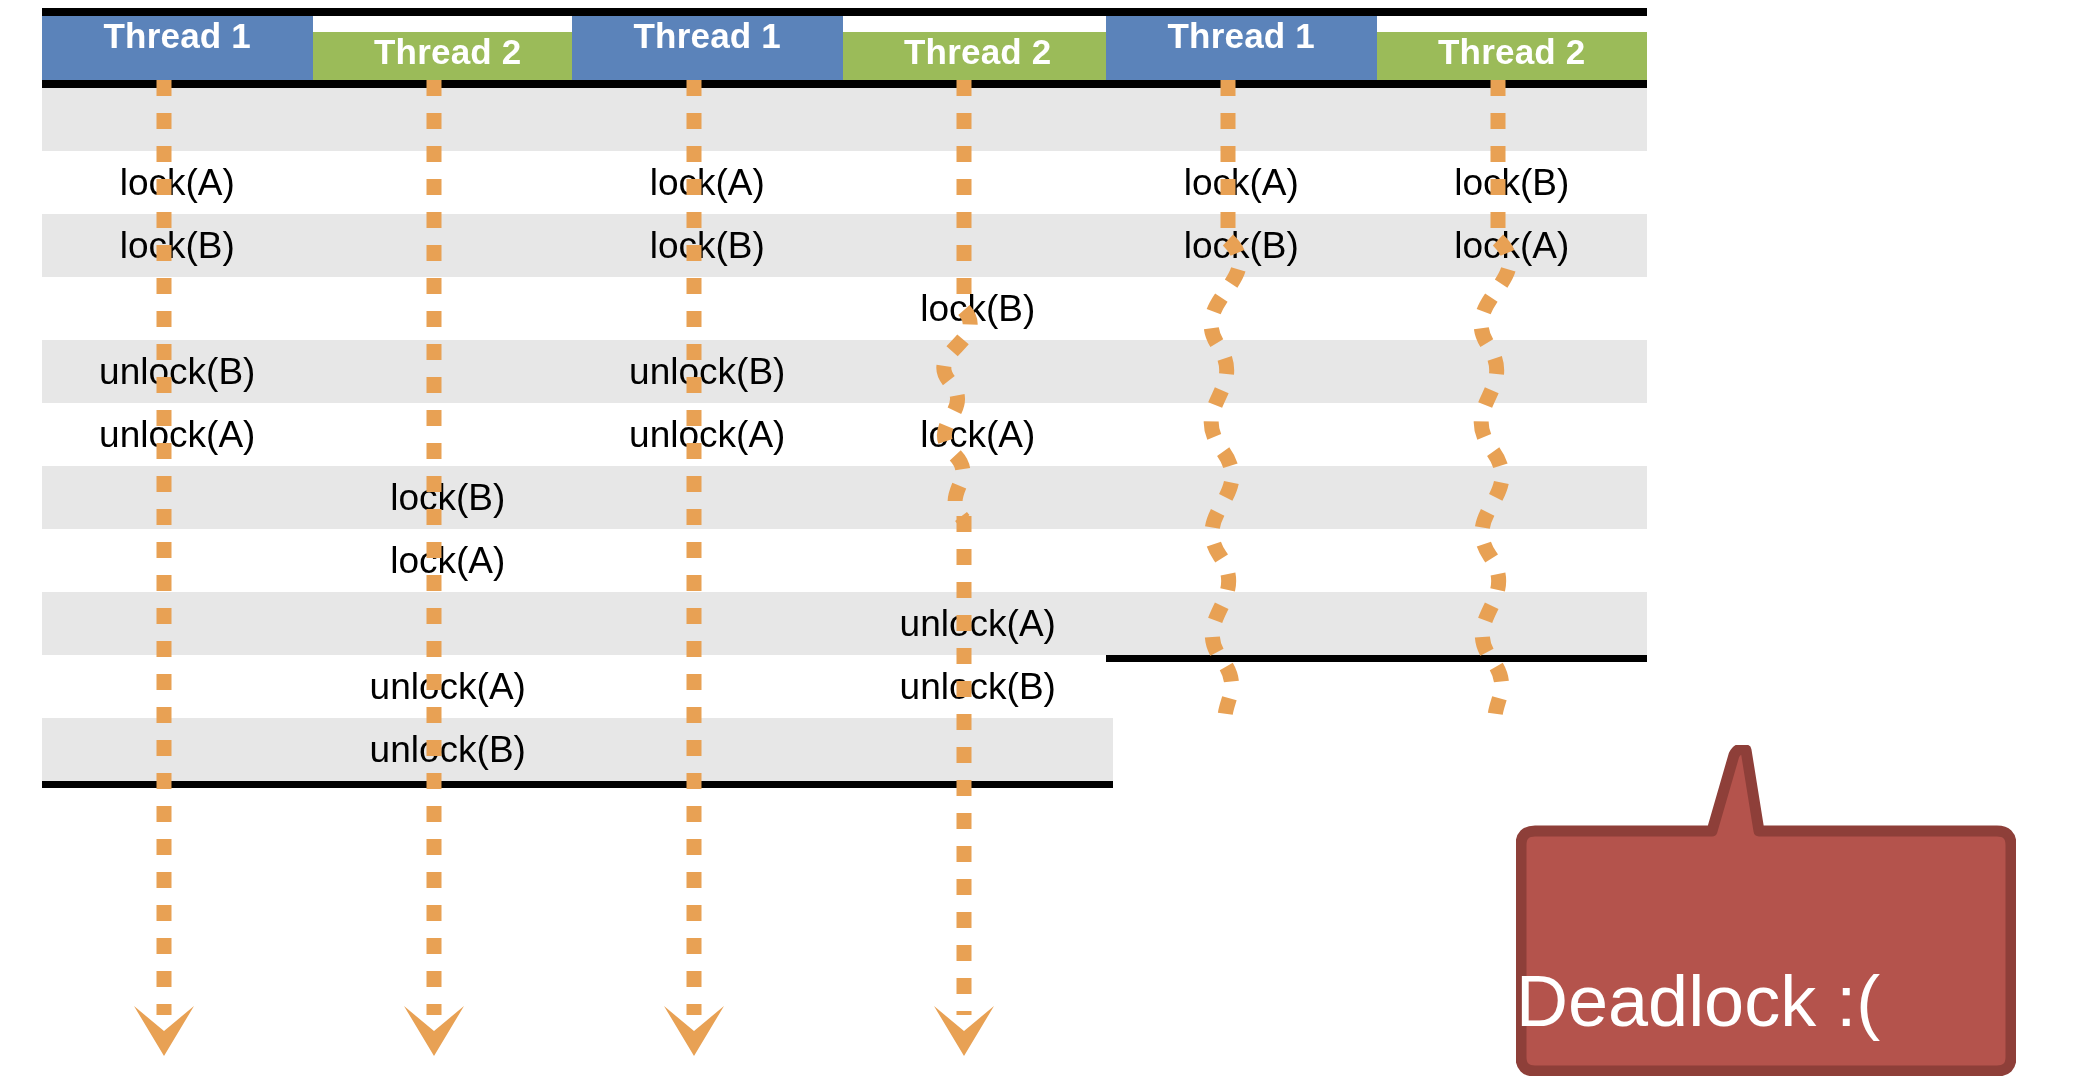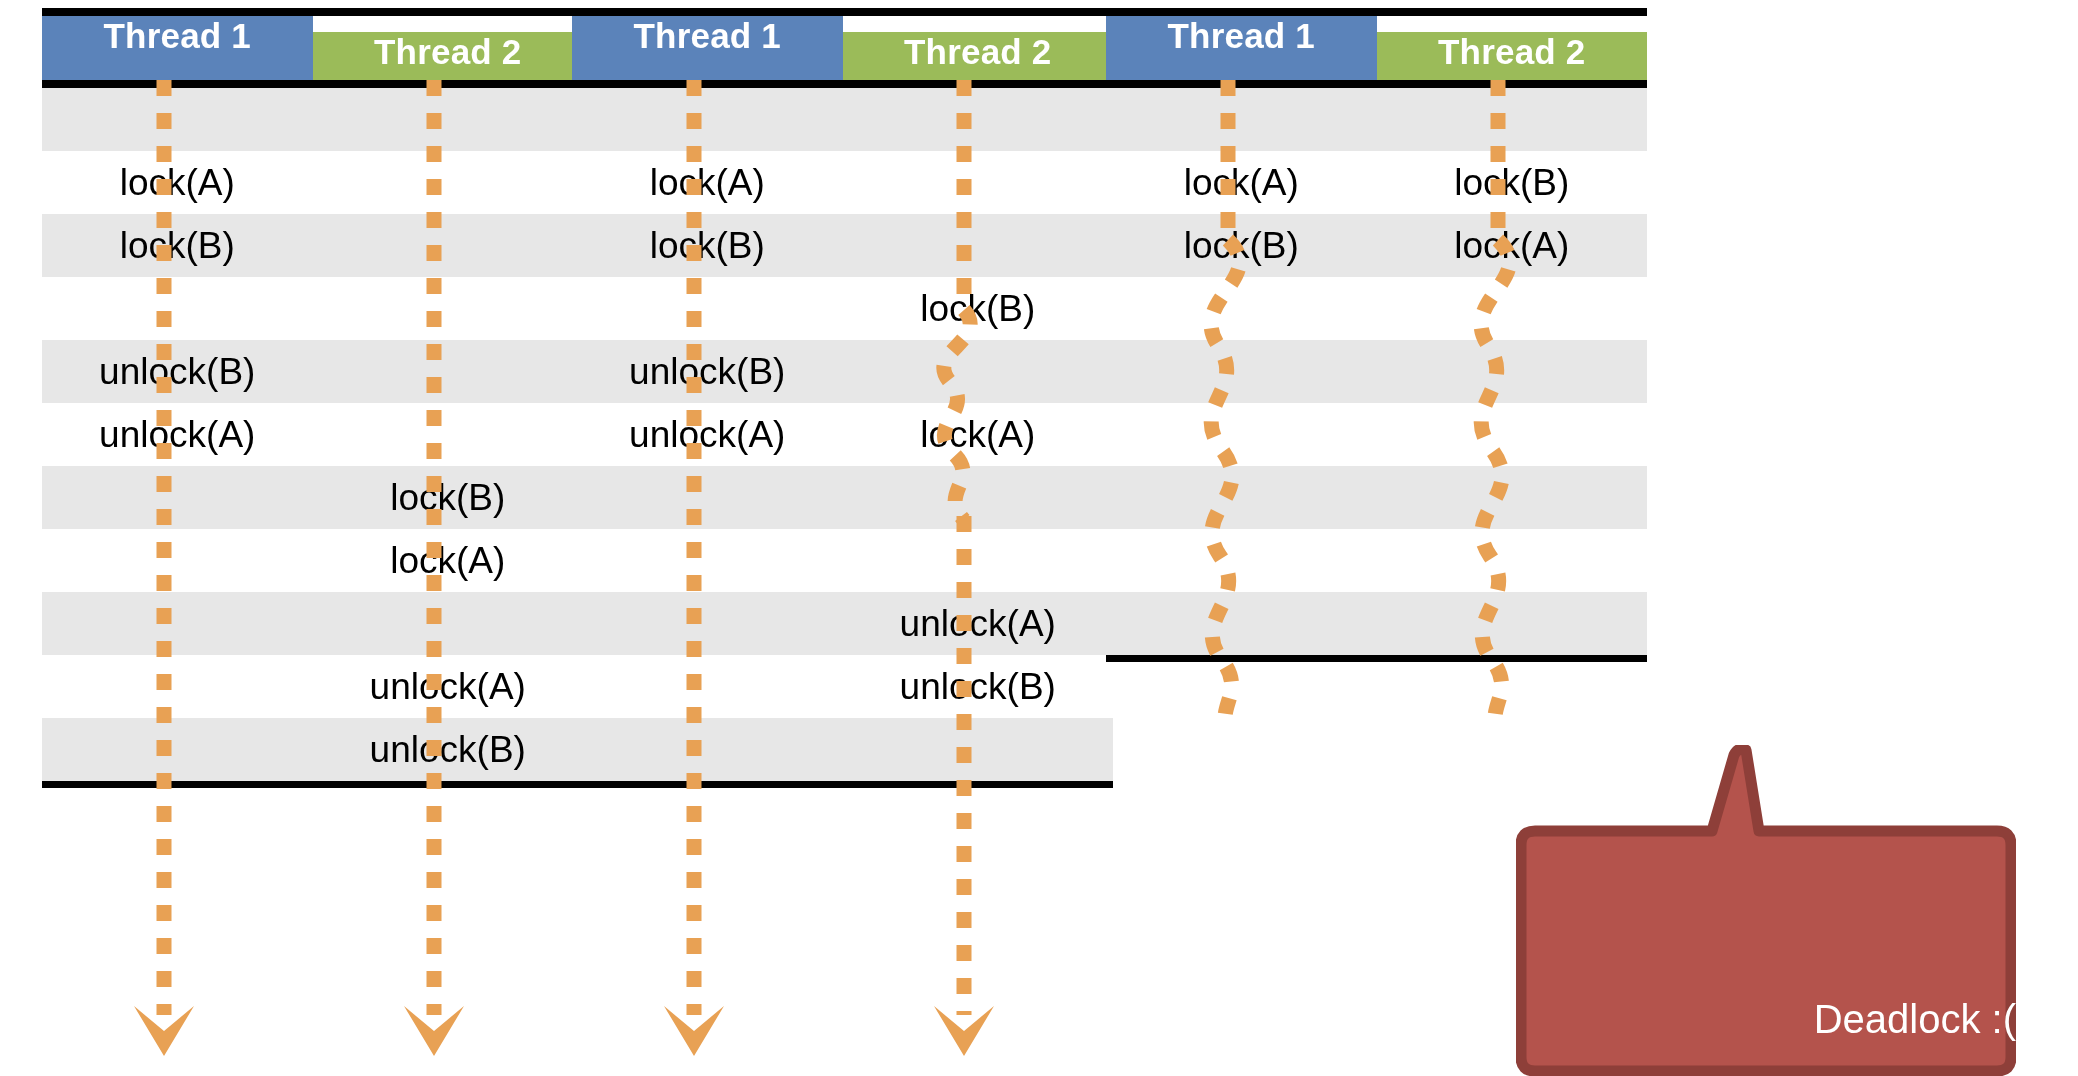--- a/index.html
+++ b/index.html
@@ -114,23 +114,23 @@
   
   .callout {
     position: absolute;
     pointer-events: none;
   }
   .callout-label {
     position: absolute;
     left: 0;
     right: 0;
     bottom: 34px;
-    text-align: right;
+    text-align: left;
     color: #ffffff;
-    font-size: 40px;
+    font-size: 72px;
     font-family: "Liberation Sans", sans-serif;
   }
 </style>
 </head>
 <body>
 
 <div id="stage">
 
   <div class="panel" style="left:42px; width:541px;">
     <div class="tbl">

